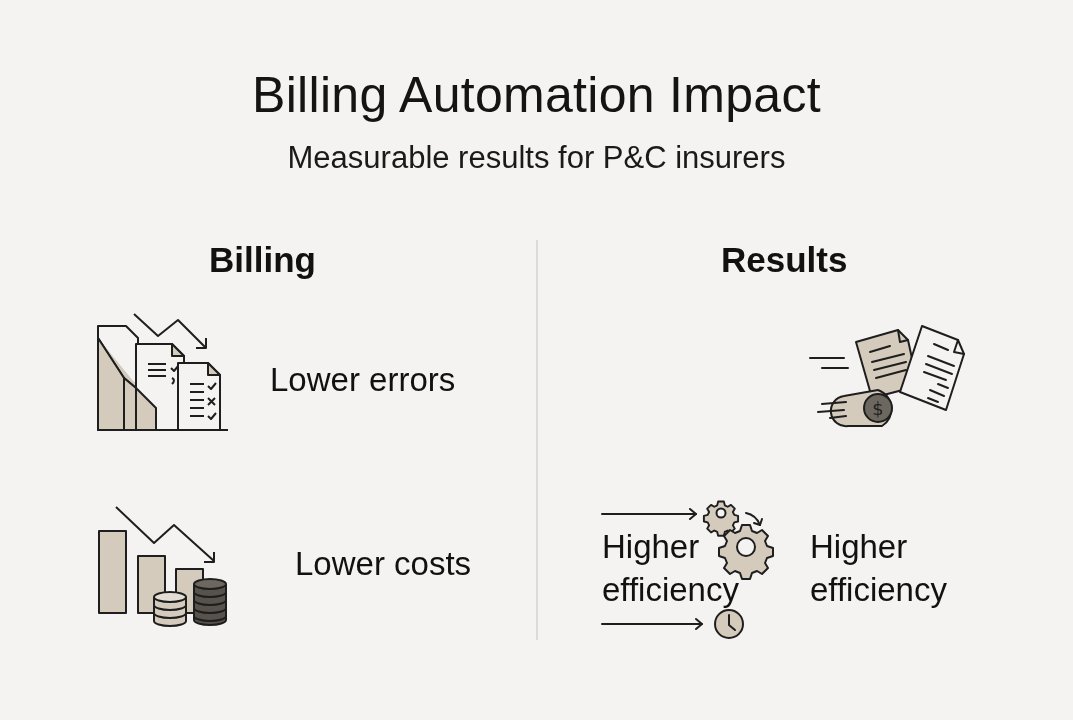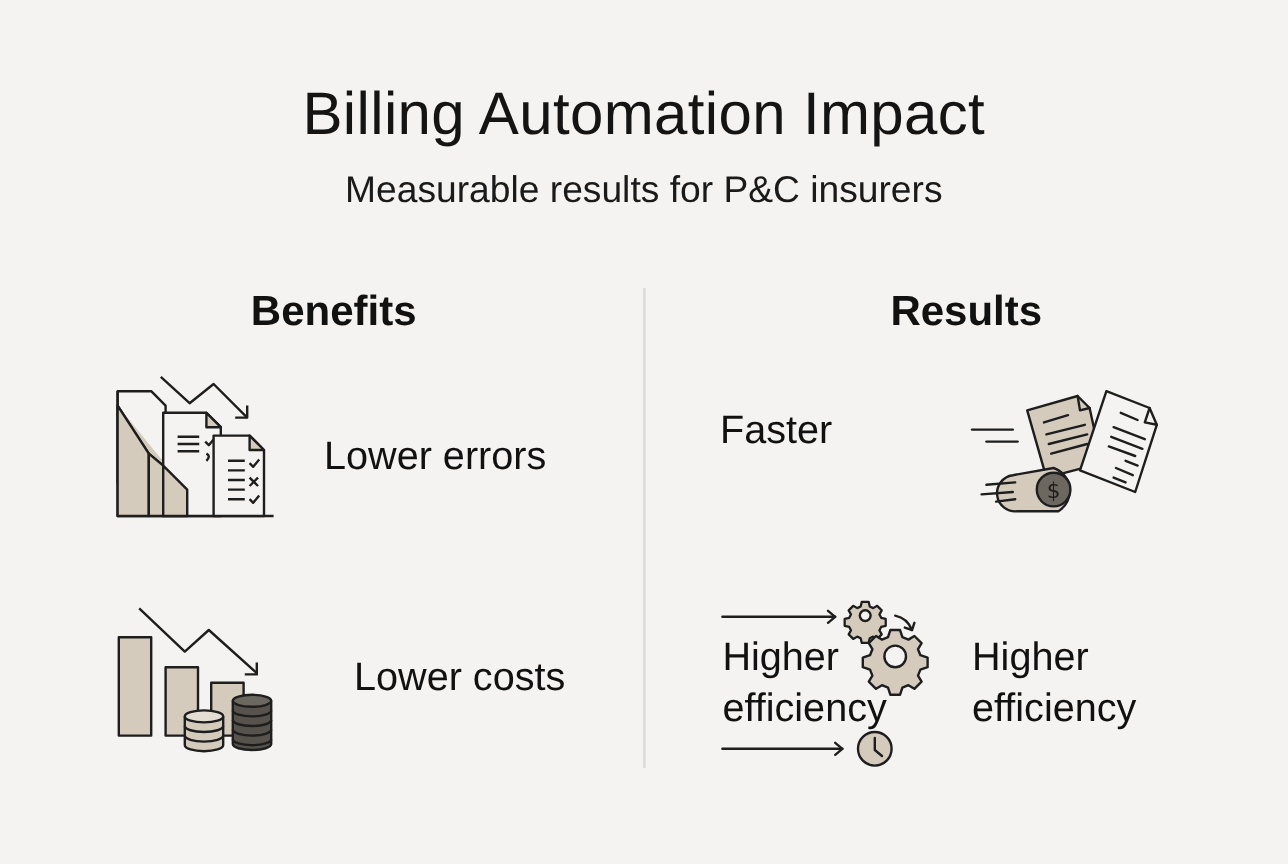--- a/index.html
+++ b/index.html
@@ -15,21 +15,21 @@
     .label { font-size: 33px; line-height: 43px; color: #111; }
     .divider { left: 536px; top: 240px; width: 2px; height: 400px; background: #dcdad7; }
     svg { display: block; }
   </style>
 </head>
 <body>
 
 <div class="abs title">Billing Automation Impact</div>
 <div class="abs subtitle">Measurable results for P&amp;C insurers</div>
 
-<div class="abs col-head" style="left:209px; top:240px;">Benefits</div>
+<div class="abs col-head" style="left:209px; top:240px;">Billing</div>
 
 <div class="abs" style="left:96px; top:312px;">
   <svg width="136" height="122" viewBox="0 0 136 122">
     <g stroke="#1e1e1e" stroke-width="2" stroke-linejoin="round" fill="none">
 
       <path d="M2 14 L30 14 L42 26 L42 90 L2 90 Z" fill="#f4f3f2"></path>
       <path d="M2 26 L38 70 L80 70 L80 90 L2 90 Z" fill="#d4cbbd" stroke="none"></path>
       <path d="M2 14 L2 118 L132 118"></path>
       <path d="M2 26 L28 66 L28 118" fill="none"></path>
       <path d="M2 26 L28 66 L28 118 L2 118 Z" fill="#d4cbbd"></path>
@@ -79,24 +79,23 @@
       <path d="M98 79 v36 a16 5 0 0 0 32 0 v-36" fill="#57534c"></path>
       <ellipse cx="114" cy="79" rx="16" ry="5" fill="#6c675f"></ellipse>
       <path d="M98 87 a16 5 0 0 0 32 0 M98 95 a16 5 0 0 0 32 0 M98 103 a16 5 0 0 0 32 0 M98 111 a16 5 0 0 0 32 0" fill="none"></path>
     </g>
   </svg>
 </div>
 <div class="abs label" style="left:271px; top:542px;margin-left:24px;">Lower costs</div>
 
 <div class="abs divider"></div>
 
-<div class="abs col-head" style="left:742px; top:240px;">Results</div>
+<div class="abs col-head" style="left:721px; top:240px;">Results</div>
 
 <div class="abs label" style="left:600px; top:336px;">
-  <div>Faster</div>
 </div>
 
 <div class="abs" style="left:808px; top:324px;">
   <svg width="168" height="108" viewBox="0 0 168 108">
     <g stroke="#1e1e1e" stroke-width="2" stroke-linejoin="round" stroke-linecap="round">
       <line x1="2" y1="34" x2="36" y2="34"></line>
       <line x1="14" y1="44" x2="40" y2="44"></line>
 
       <path d="M48 18 L90 6 L100 16 L110 62 L64 74 Z" fill="#d4cbbd"></path>
       <path d="M90 6 L92 18 L100 16" fill="none"></path>

